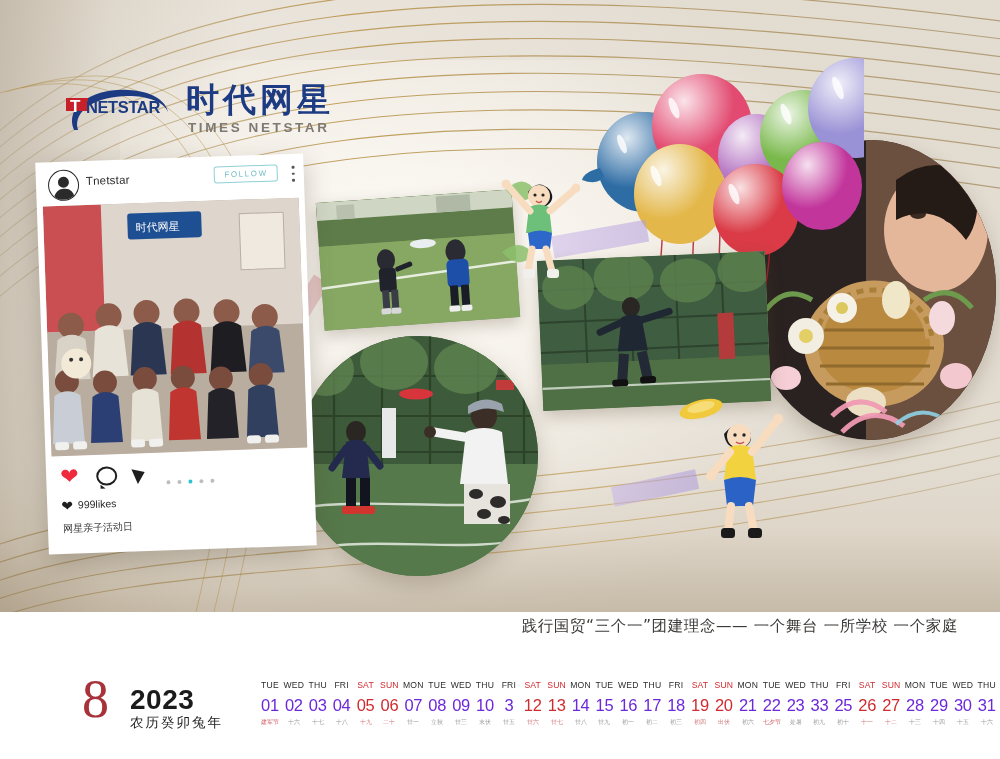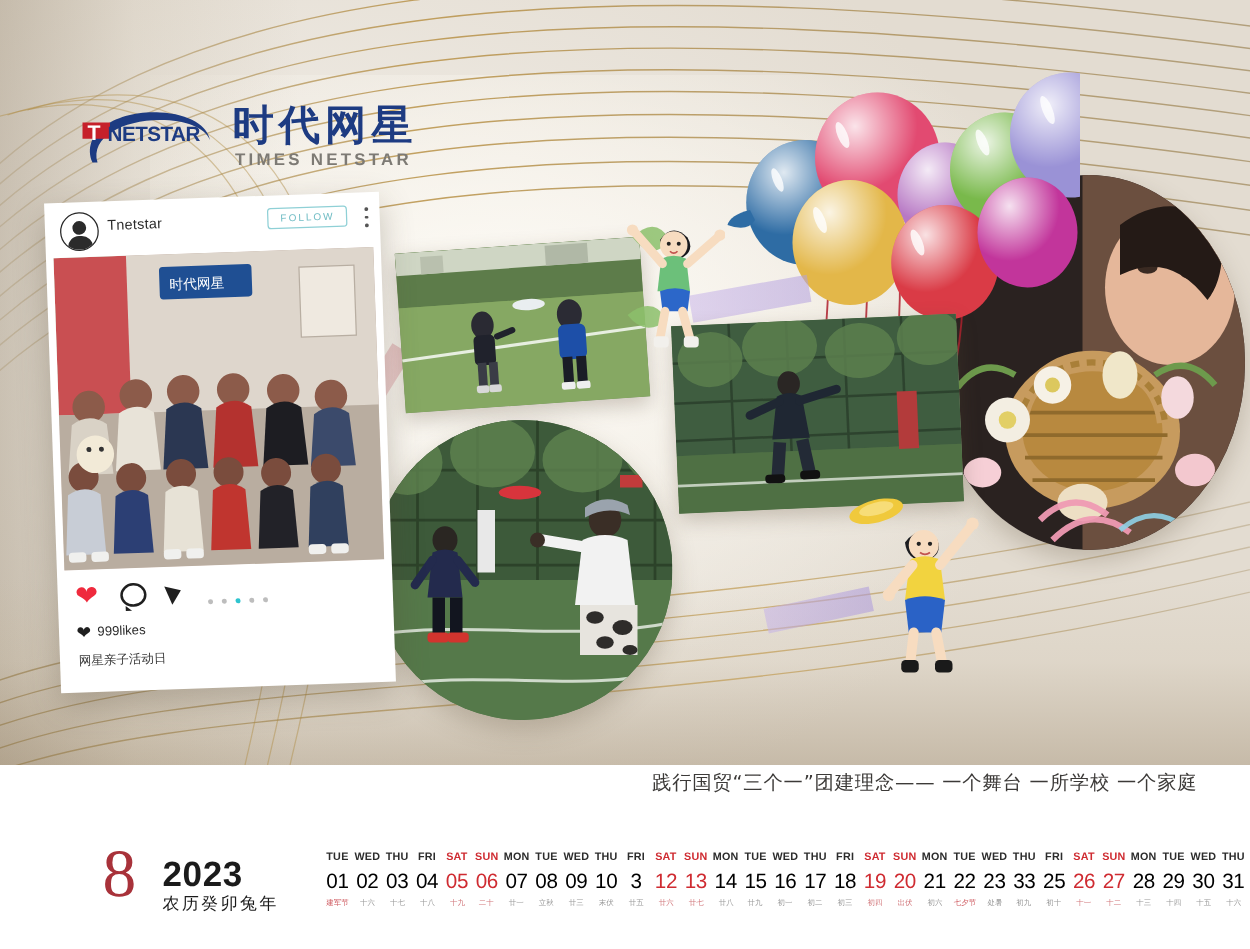--- a/index.html
+++ b/index.html
@@ -125,22 +125,22 @@
   .cal-month{
     position:absolute;left:0px;top:-6px;font-size:54px;line-height:54px;color:#a8323a;
     font-family:"Liberation Serif","DejaVu Serif",serif;font-weight:400;
   }
   .cal-year{position:absolute;left:48px;top:6px;font-size:28px;font-weight:700;color:#1b1b1b;letter-spacing:.5px;}
   .cal-lunar{position:absolute;left:48px;top:36px;font-size:13.5px;color:#1b1b1b;letter-spacing:2px;
     font-family:Liberation Mono, monospace;}
 
   .cal-grid{position:absolute;left:258px;top:4px;display:flex;}
   .cal-col{width:23.9px;text-align:center;}
-  .cal-dow{font-size:8.6px;font-weight:700;color:#2c2c2c;letter-spacing:.2px;height:13px;}
-  .cal-num{font-size:16.5px;color:#000000;height:25px;line-height:25px;letter-spacing:-.3px;}
+  .cal-dow{font-size:8.6px;font-weight:400;color:#2c2c2c;letter-spacing:.2px;height:13px;}
+  .cal-num{font-size:16.5px;color:#6d28d9;height:25px;line-height:25px;letter-spacing:-.3px;}
   .cal-lun{font-size:6.2px;color:#9a9a9a;height:12px;
     font-family:"DejaVu Sans","Liberation Sans",sans-serif;transform:scale(.96);}
   .we .cal-dow,.we .cal-num{color:#cf2b31;}
   .we .cal-lun{color:#d2787c;}
   .hol .cal-lun{color:#cf5a60;}
 </style>
 </head>
 <body>
 
 <div class="page">

